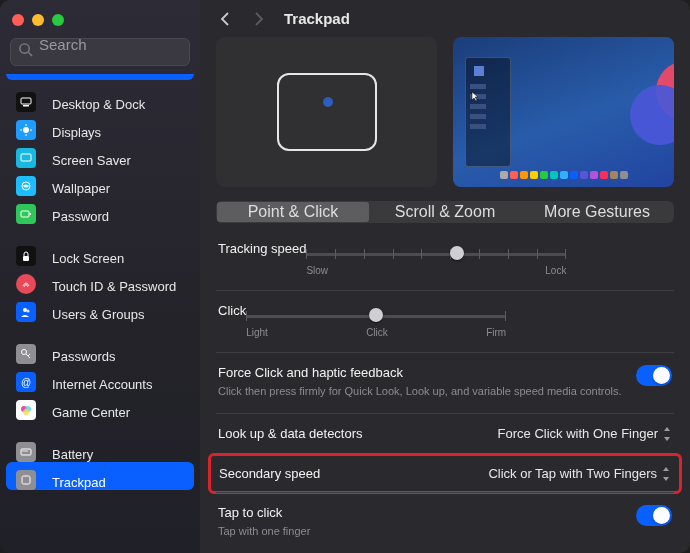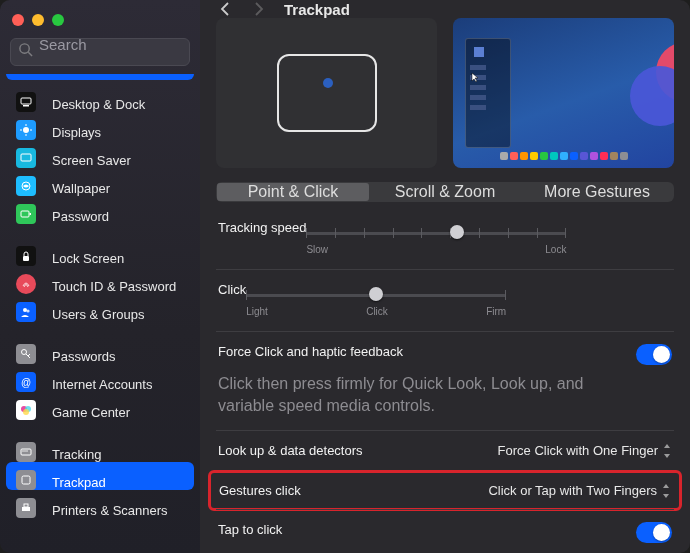--- a/index.html
+++ b/index.html
@@ -39,21 +39,21 @@
 .circ.blue{background:#4a57d8;left:-14px;top:16px;opacity:.92}
 .demo-dots{position:absolute;bottom:8px;left:50%;transform:translateX(-50%);display:flex;gap:2px}
 .dd{width:8px;height:8px;border-radius:2px}
 .tabs{display:flex;margin:0 16px 14px;background:#3a3a3d;border-radius:6px;height:26px;padding:1px}
 .tab{flex:1;display:flex;align-items:center;justify-content:center;font-size:16px;border-radius:3px;cursor:pointer;color:#ddd}
 .tab.active{background:#5d5d60}
 .settings{padding:0 16px}
 .row{border-top:1px solid #3e3d41;padding:12px 2px 14px}
 .row:first-child{border-top:none;padding-top:4px}
 .row-label{font-size:13px;color:#f2f2f2}
-.row-desc{font-size:16px;color:#8d8c91;margin-top:14px;line-height:1.35}
+.row-desc{font-size:11px;color:#8d8c91;margin-top:4px;line-height:1.35}
 .slider-row{display:flex;flex-direction:row}
 .slider-track-area{margin-top:6px;align-self:flex-end;width:260px}
 .slider{position:relative;height:14px}
 .slider-line{position:absolute;top:6px;left:0;right:0;height:3px;background:#4b4b50;border-radius:2px}
 .slider-ticks{position:absolute;top:2px;left:0;right:0;display:flex;justify-content:space-between}
 .tick{width:1px;height:10px;background:#5b5b60}
 .slider-thumb{position:absolute;top:-1px;width:14px;height:14px;border-radius:50%;background:#cfcfd3;box-shadow:0 1px 2px rgba(0,0,0,.6);transform:translateX(-50%)}
 .slider-labels{display:flex;justify-content:space-between;font-size:10px;color:#8d8c91;margin-top:4px}
 .switch-row{display:flex;justify-content:space-between;align-items:flex-start}
 .switch{width:36px;height:21px;border-radius:11px;background:#0a60ff;position:relative;flex:0 0 36px;cursor:pointer}
@@ -202,38 +202,29 @@
 
     <div class="sb-item">
         <div class="sb-icon" style="background:#8e8e93">
           <svg width="12" height="12">
             <rect x="1" y="3" width="10" height="6" rx="1" fill="none" stroke="#fff"></rect>
             <line x1="3" y1="5" x2="3" y2="5" stroke="#fff" stroke-width="1.5" stroke-linecap="round"></line>
             <line x1="5" y1="5" x2="5" y2="5" stroke="#fff" stroke-width="1.5" stroke-linecap="round"></line>
             <line x1="7" y1="5" x2="7" y2="5" stroke="#fff" stroke-width="1.5" stroke-linecap="round"></line>
           </svg>
         </div>
-        <span>Tracking</span>
+        <span>Battery</span>
       </div>
     <div class="sb-item selected">
         <div class="sb-icon" style="background:#8e8e93">
           <svg width="12" height="12">
             <rect x="2" y="2" width="8" height="8" rx="1.5" fill="none" stroke="#fff"></rect>
           </svg>
         </div>
         <span>Trackpad</span>
-      </div>
-    <div class="sb-item">
-        <div class="sb-icon" style="background:#8e8e93">
-          <svg width="12" height="12">
-            <rect x="2" y="5" width="8" height="4" fill="#fff"></rect>
-            <rect x="4" y="2" width="4" height="3" fill="none" stroke="#fff"></rect>
-          </svg>
-        </div>
-        <span>Printers &amp; Scanners</span>
       </div>
   </div>
 </div>
 
 <div class="main">
   <div class="header">
     <div class="navbtn enabled">
         <svg width="10" height="14" viewBox="0 0 10 14">
           <path d="M8 1 L2 7 L8 13" stroke="#ddd" stroke-width="1.8" fill="none"></path>
         </svg>
@@ -343,21 +334,21 @@
     <div class="row select-row">
       <div class="row-label">Look up &amp; data detectors</div>
       <div class="select-val">
           <span>Force Click with One Finger</span>
           <span class="updown"></span>
         </div>
     </div>
 
     <div class="hl-box">
       <div class="select-row" style="padding:0 2px">
-        <div class="row-label">Gestures click</div>
+        <div class="row-label">Secondary speed</div>
         <div class="select-val">
             <span>Click or Tap with Two Fingers</span>
             <span class="updown"></span>
           </div>
       </div>
     </div>
 
     <div class="row switch-row">
       <div>
         <div class="row-label">Tap to click</div>

